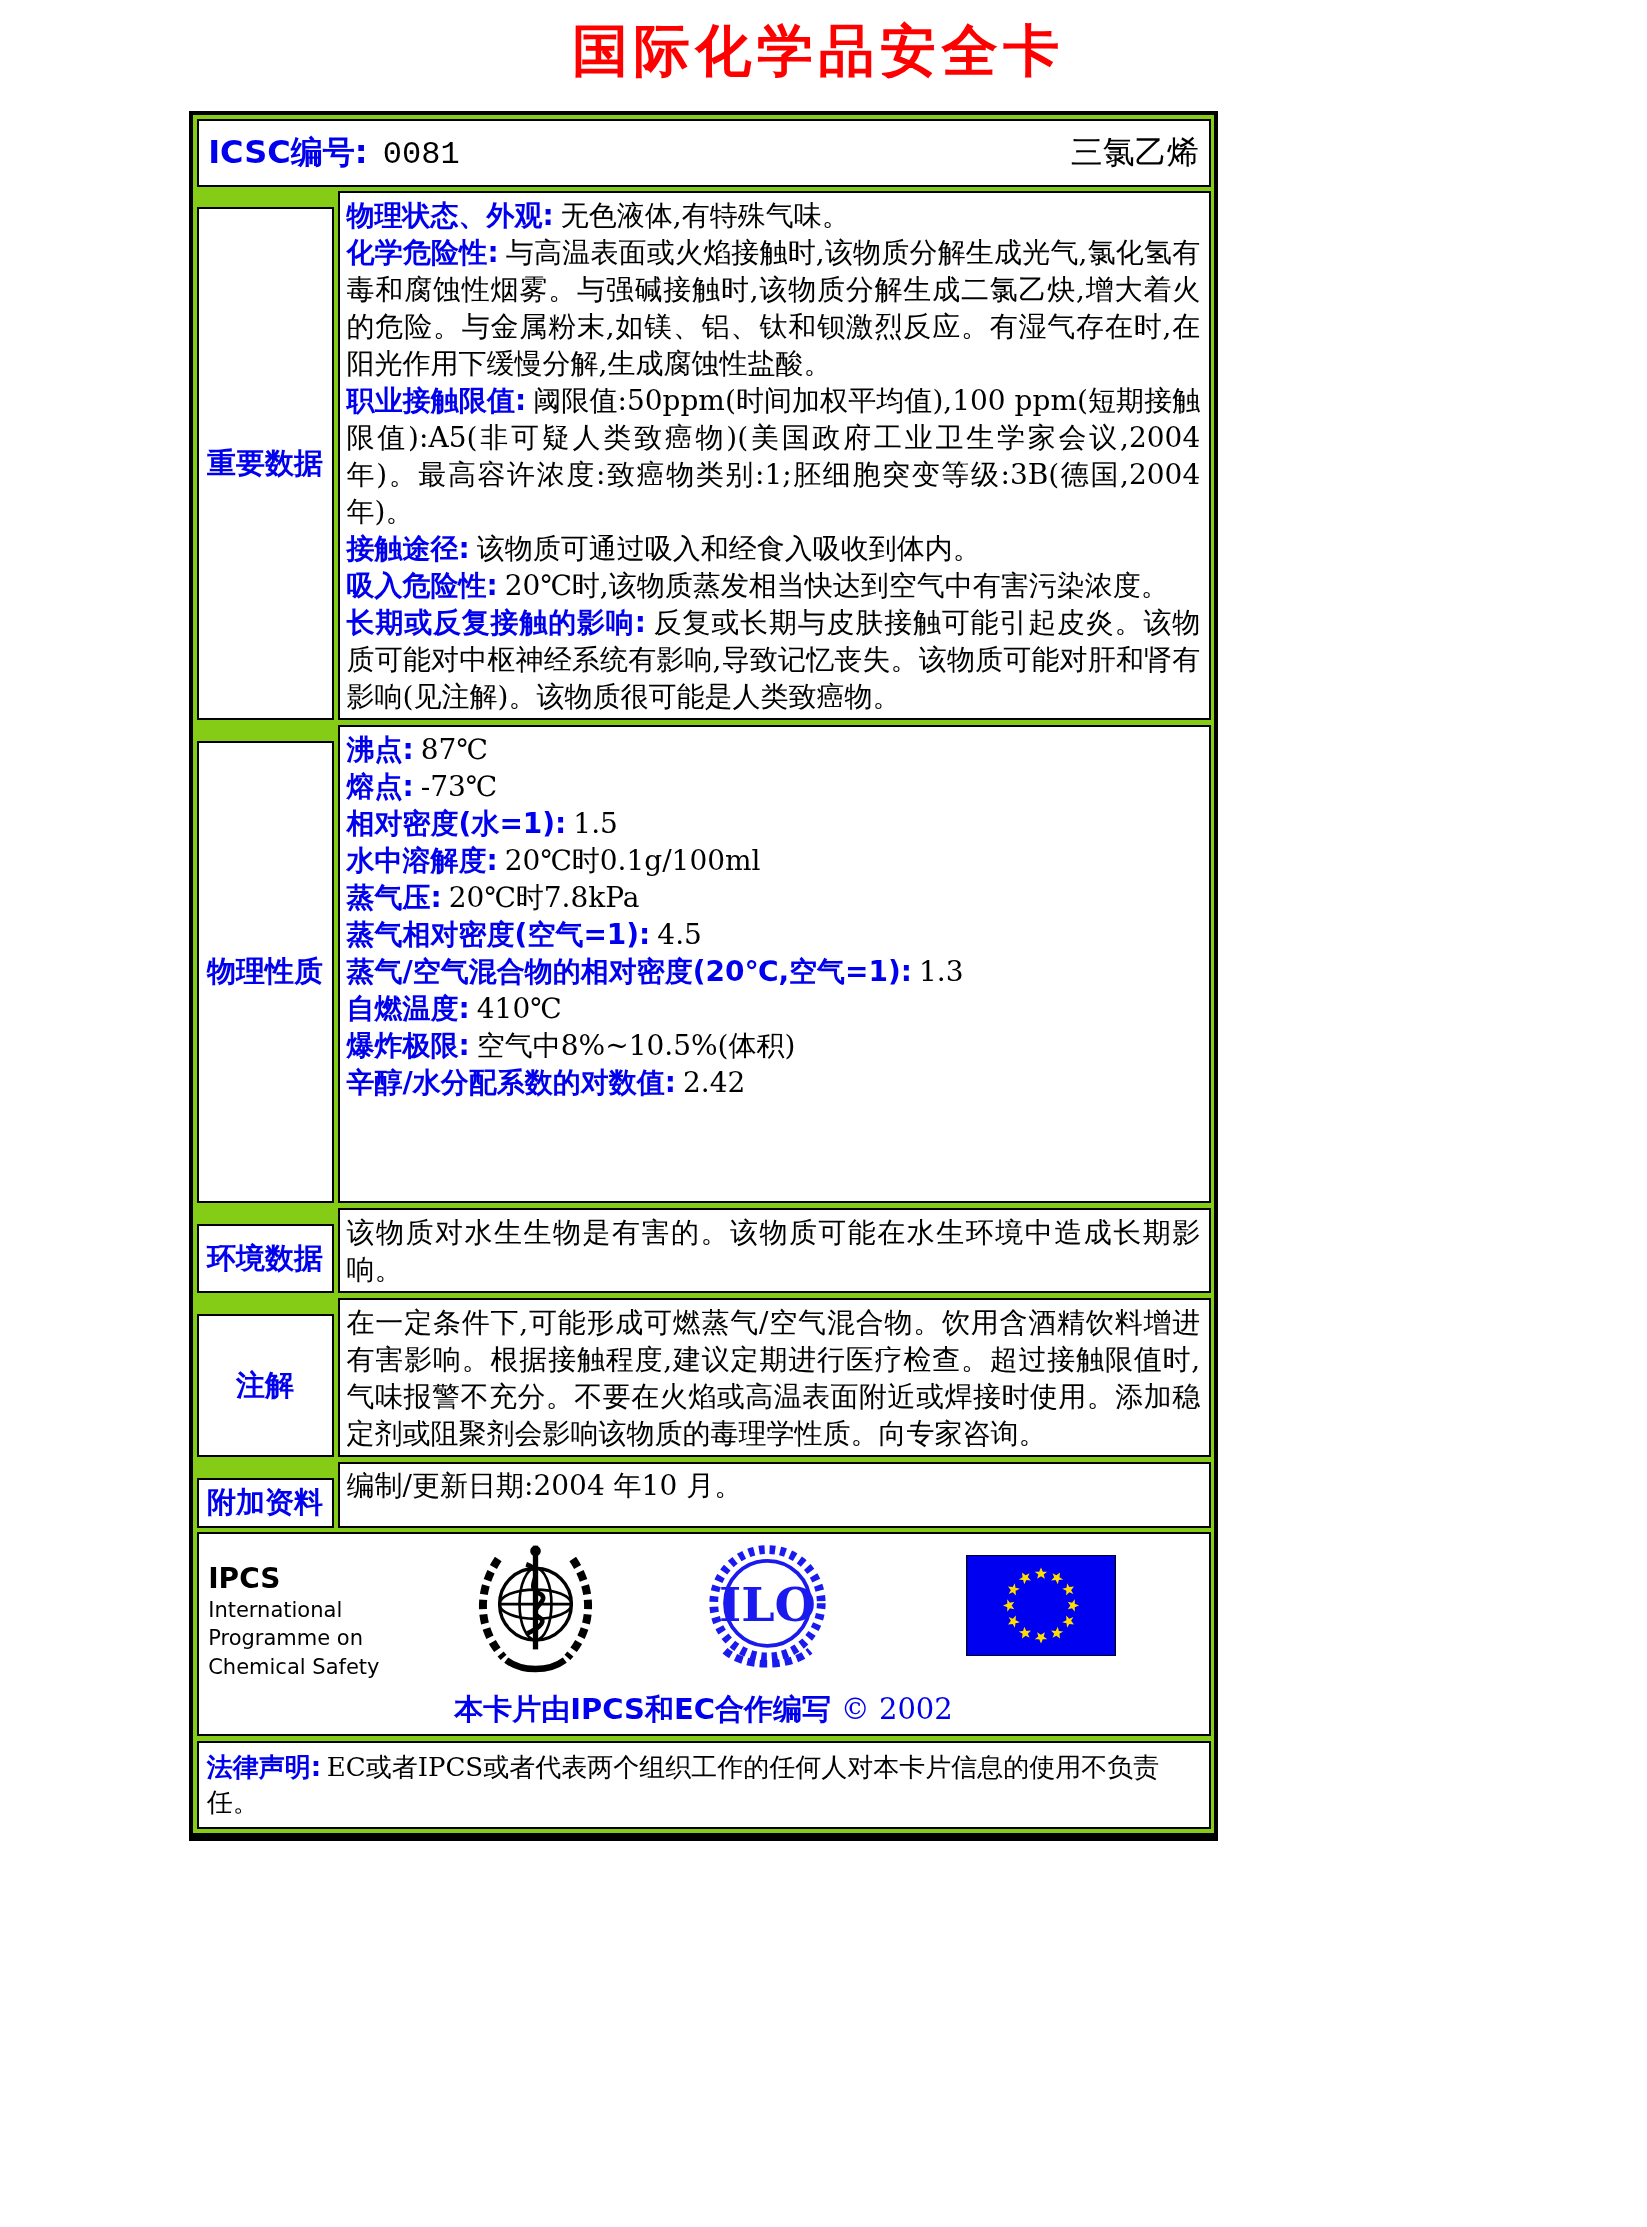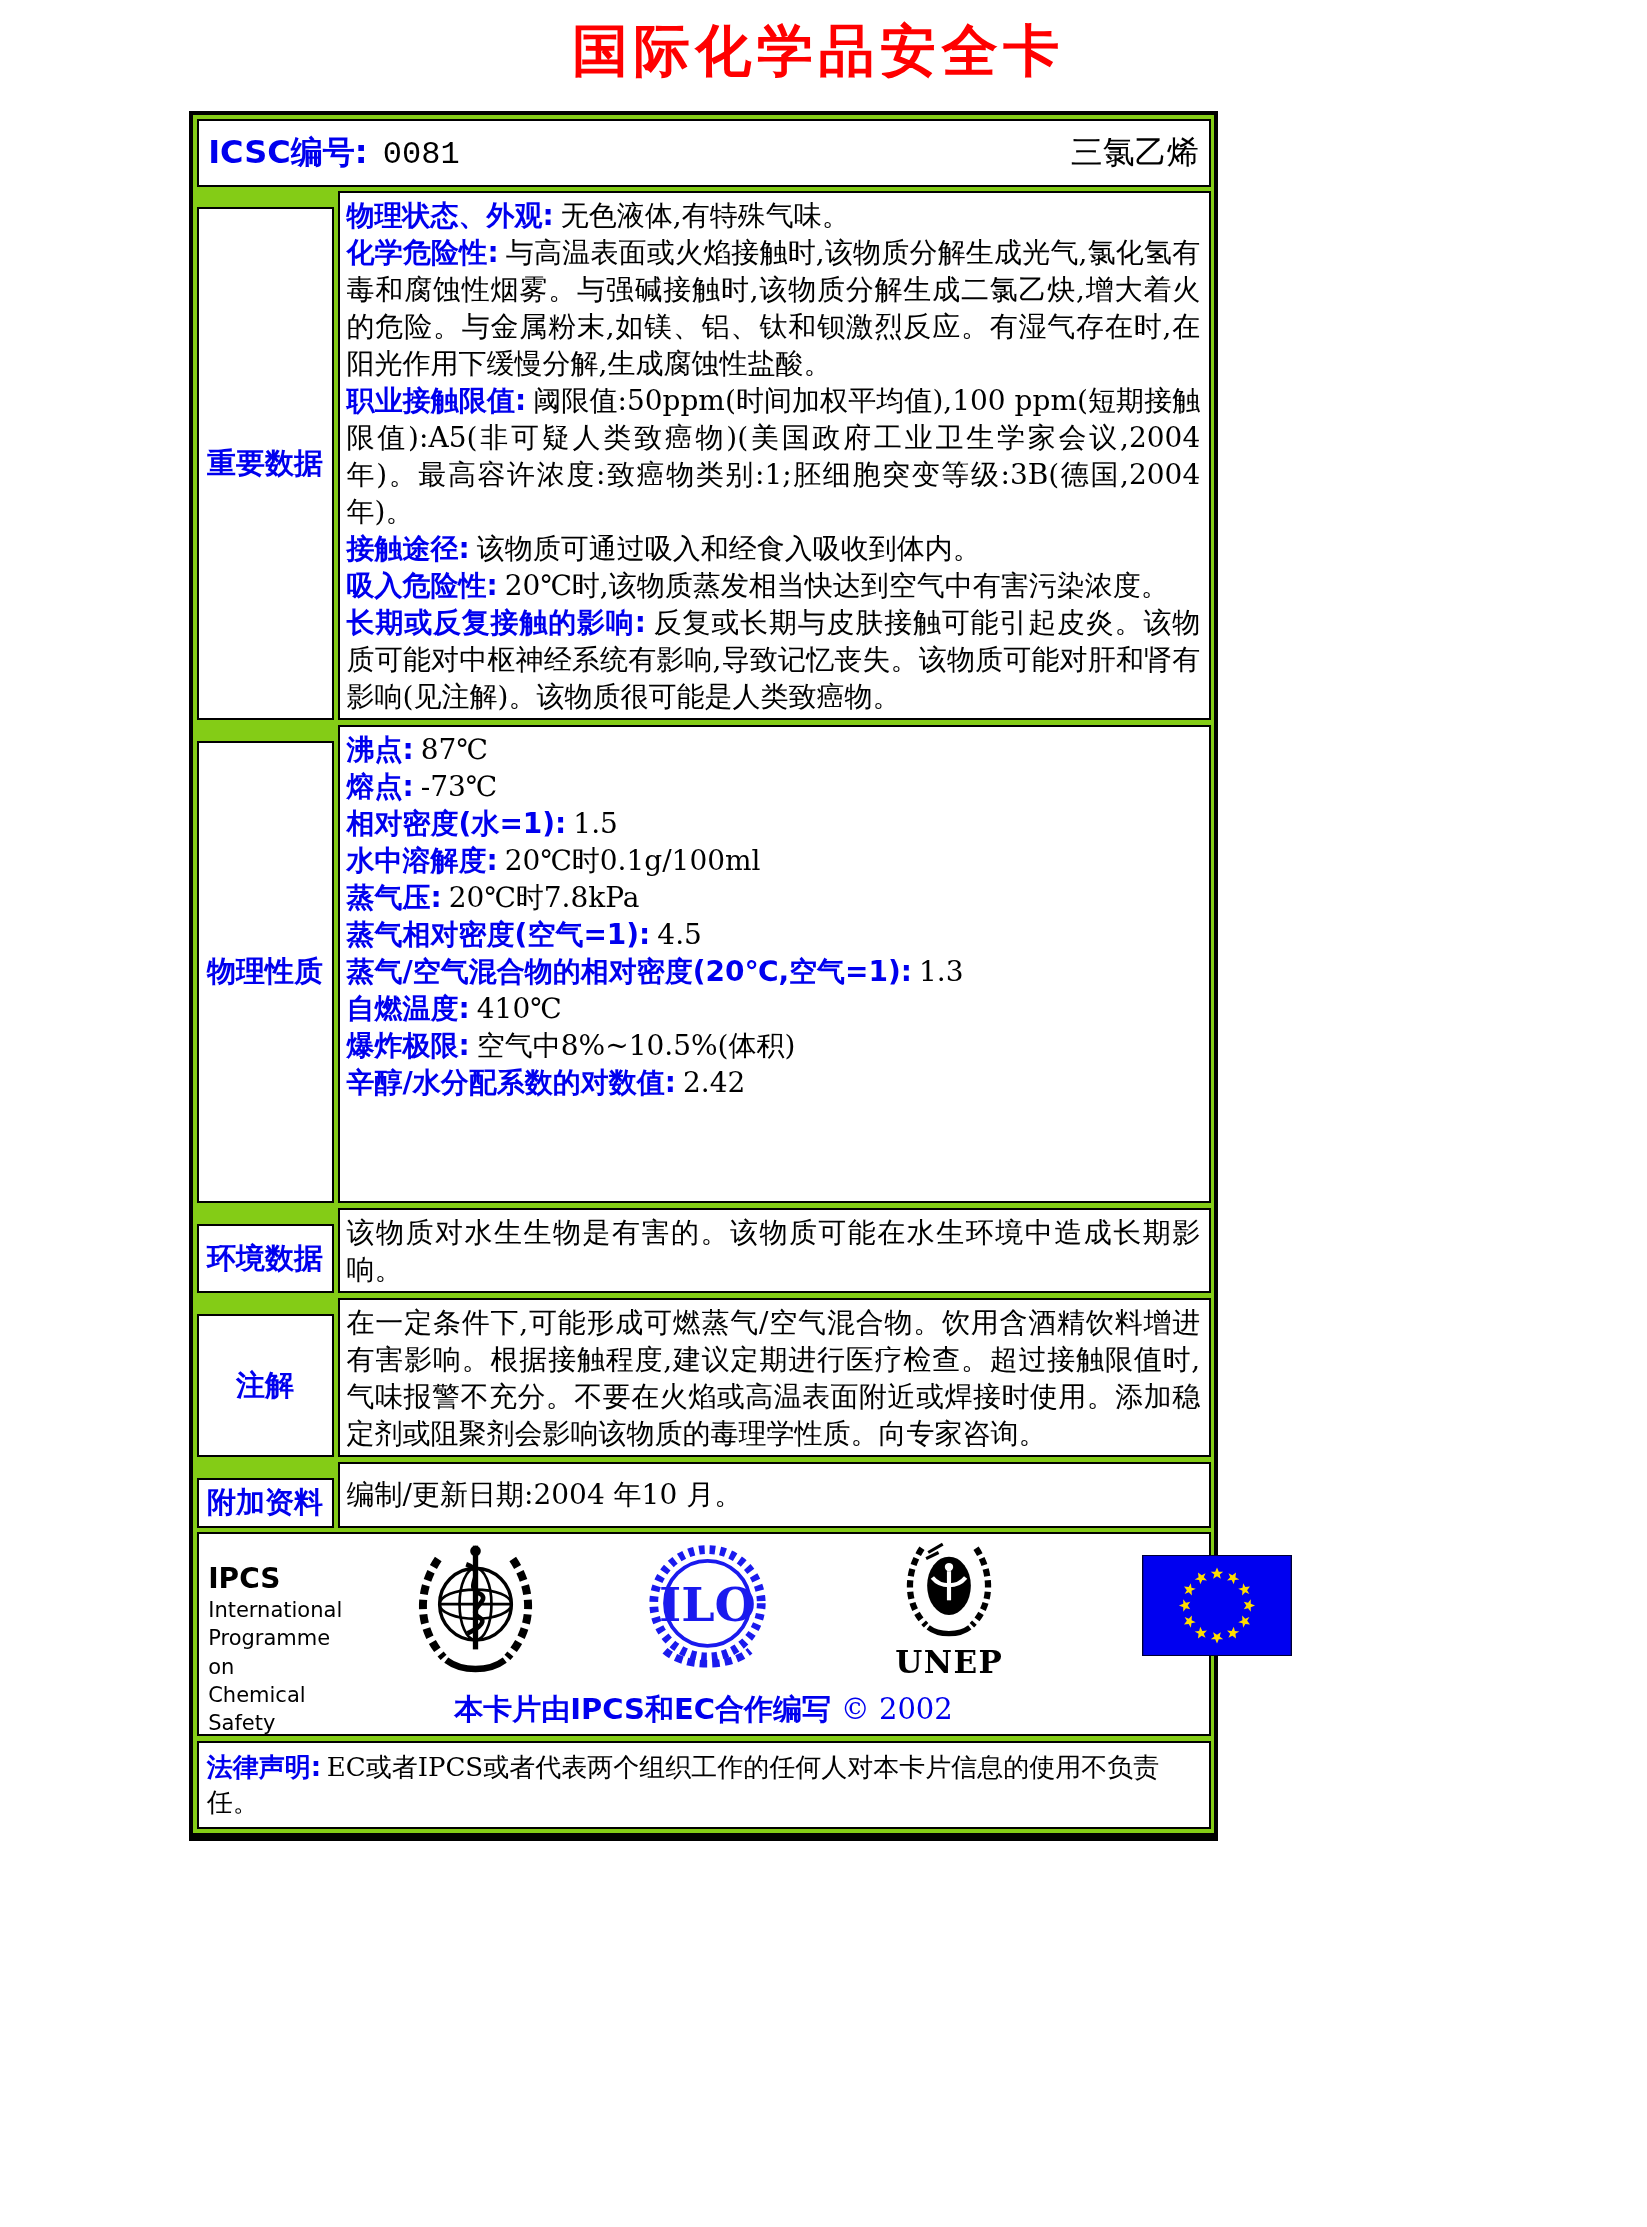--- a/index.html
+++ b/index.html
@@ -38,21 +38,21 @@
   .content-cell {
     padding:3.5px 8.3px 3.5px 6.2px; font-size:28px; line-height:37px;
     text-align:justify;
   }
   .content-cell p { margin:0; }
   .item-label {
     color:#0000ee; font-family:"DejaVu Sans", sans-serif; font-weight:bold;
     margin-right:7px;
   }
   .phys-cell { min-height:478px; }
-  .env-cell, .add-cell { min-height:42px; display:flex; align-items:center; }
+  .env-cell, .add-cell { min-height:42px; display:flex; }
   .env-cell p, .add-cell p { margin:0; }
   .notes-cell { min-height:151px; }
 
   .footer-cell { min-height:193px; position:relative; padding:5.6px 0 4.2px 0; }
   .footer-logos { display:flex; align-items:flex-start; height:143px; }
   .ipcs-block { margin-left:9.7px; width:194px; font-family:"DejaVu Sans", sans-serif; padding-top:21px; }
   .ipcs-heading { font-size:28px; font-weight:bold; line-height:1.25; }
   .ipcs-line { font-size:21px; line-height:1.35; }
   .logo-box { flex:0 0 auto; }
   .logo-who { margin-left:67px; width:133px; height:139px; }
@@ -173,37 +173,20 @@
           <svg viewBox="0 0 100 110" width="125" height="139">
             <g fill="none" stroke="#1a1aee">
               <circle cx="50" cy="50" r="43" stroke-width="7" stroke-dasharray="4.5 4"></circle>
               <circle cx="50" cy="50" r="34" stroke-width="3"></circle>
               <path d="M16 88 C32 102,68 102,84 88" stroke-width="6" stroke-dasharray="6 4"></path>
             </g>
             <text x="50" y="64" text-anchor="middle" font-family="DejaVu Serif, serif" font-size="38" font-weight="bold" fill="#1a1aee">ILO</text>
           </svg>
         </div>
 
-        <div class="logo-box logo-unep">
-          <svg viewBox="0 0 100 100" width="114" height="104">
-            <g fill="none" stroke="#000">
-              <path d="M24 8 C8 32,8 62,28 82" stroke-width="6" stroke-dasharray="7 4"></path>
-              <path d="M76 8 C92 32,92 62,72 82" stroke-width="6" stroke-dasharray="7 4"></path>
-              <path d="M30 84 C40 92,60 92,70 84" stroke-width="5"></path>
-              <path d="M30 12 L44 4 M28 18 L40 12" stroke-width="3"></path>
-            </g>
-            <ellipse cx="50" cy="44" rx="21" ry="28" fill="#000"></ellipse>
-            <g stroke="#fff" stroke-width="4" fill="none">
-              <path d="M50 30 L50 58"></path>
-              <path d="M34 36 C42 46,58 46,66 36"></path>
-              <circle cx="50" cy="26" r="4" fill="#fff" stroke="none"></circle>
-            </g>
-          </svg>
-          <div class="unep-text">UNEP</div>
-        </div>
 
         <div class="logo-box logo-eu">
           <svg viewBox="0 0 216 146" width="150" height="101">
             <rect x="0" y="0" width="216" height="146" fill="#0000f0" stroke="#000033" stroke-width="3"></rect>
             <g fill="#ffdd00">
               <g id="star" transform="translate(108,27)">
                 <polygon points="0,-9 2.6,-2.8 9,-2.8 3.9,1.1 5.6,7.3 0,3.6 -5.6,7.3 -3.9,1.1 -9,-2.8 -2.6,-2.8"></polygon>
               </g>
               <use href="#star" transform="rotate(30 108 73)"></use>
               <use href="#star" transform="rotate(60 108 73)"></use>

